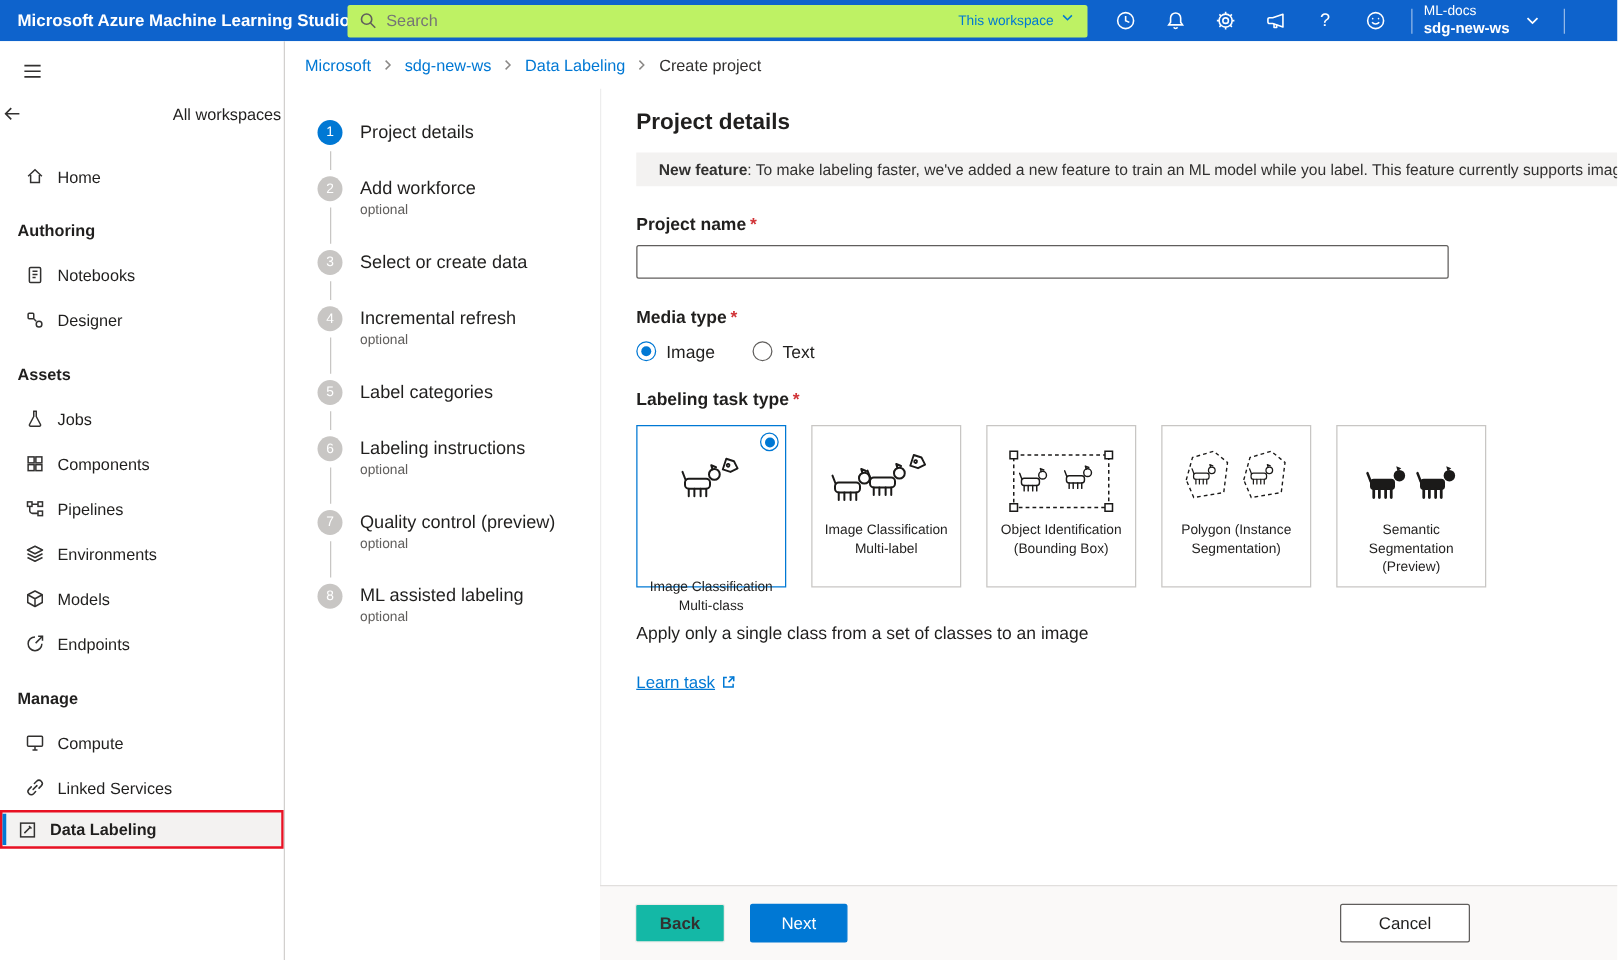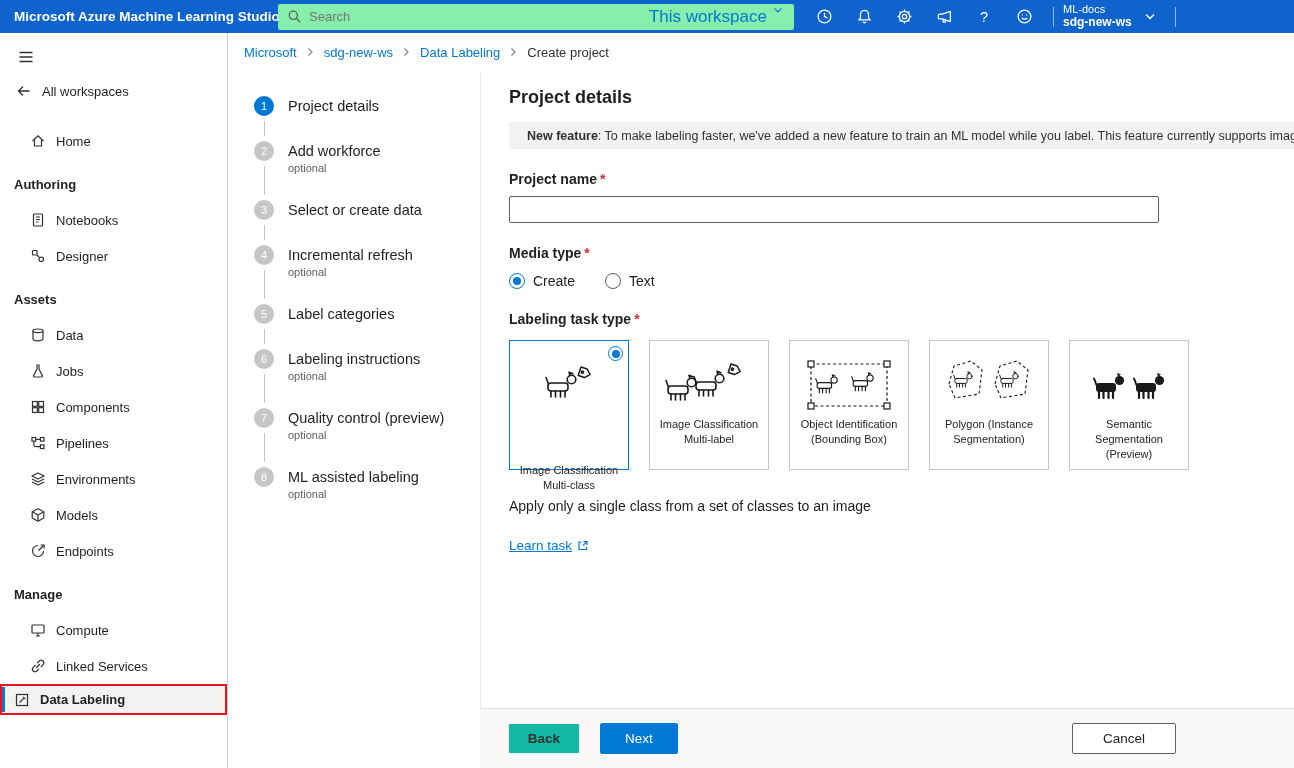--- a/index.html
+++ b/index.html
@@ -6,36 +6,36 @@
     --accent:#0078d4; --topbar:#0e63cc; --highlight-red:#e81123; --required-red:#d13438;
   }
   *{box-sizing:border-box; margin:0; padding:0;}
   html,body{width:1294px;height:768px;overflow:hidden;}
   body{font-family:"Liberation Sans","DejaVu Sans",sans-serif;color:#201f1e;background:#fff;position:relative;font-size:13px;}
   svg{display:block;}
 
   
   .topbar{position:absolute;top:0;left:0;right:0;height:33px;background:var(--topbar);display:flex;align-items:center;color:#fff;}
   .tb-title{width:278px;padding-left:14px;font-weight:700;font-size:13.5px;white-space:nowrap;}
-  .tb-search{width:516px;height:26px;background:#86efac;border-radius:2px;display:flex;align-items:center;padding:0 9px;gap:7px;}
+  .tb-search{width:592px;height:26px;background:#bef264;border-radius:2px;display:flex;align-items:center;padding:0 9px;gap:7px;}
   .tb-search input{border:0;outline:0;flex:1;font-size:13px;color:#323130;background:transparent;font-family:inherit;}
-  .tb-scope{display:flex;gap:6px;color:var(--accent);font-size:17px;cursor:pointer;white-space:nowrap;padding-right:2px;}
+  .tb-scope{display:flex;gap:6px;color:var(--accent);font-size:11px;cursor:pointer;white-space:nowrap;padding-right:2px;}
   .tb-icons{display:flex;margin-left:10px;}
   .tb-ibtn{width:40px;height:33px;display:flex;align-items:center;justify-content:center;background:transparent;border:0;color:#fff;cursor:pointer;}
   .help-glyph{font-size:14.5px;color:#fff;}
   .tb-sep{width:1px;height:20px;background:rgba(255,255,255,.55);margin:0 9px;flex:none;}
   .tb-ws{line-height:1.15;cursor:pointer;font-size:11px;white-space:nowrap;}
   .tb-ws .l2{font-weight:700;font-size:12px;}
   .tb-chev{margin:0 10px 0 12px;cursor:pointer;}
 
   
   .sidebar{position:absolute;top:33px;left:0;width:228px;bottom:0;background:#fff;border-right:1px solid #d2d0ce;overflow:hidden;}
   .burger{margin:12px 0 2px 14px;background:none;border:0;cursor:pointer;padding:4px;}
-  .side-back{display:flex;align-items:center;gap:10px;padding:12px 16px;font-size:13px;cursor:pointer;}
-  .side-item{display:flex;align-items:center;gap:10px;height:36px;padding:0 30px;font-size:13px;cursor:pointer;color:#201f1e;}
+  .side-back{display:flex;align-items:center;gap:10px;padding:12px 2px;font-size:13px;cursor:pointer;justify-content:space-between;}
+  .side-item{display:flex;align-items:center;gap:10px;height:36px;padding:0 20px;font-size:13px;cursor:pointer;color:#201f1e;}
   .side-item svg{flex:none;color:#323130;}
   .side-item.first{margin-top:12px;}
   .side-header{font-weight:700;font-size:13px;padding:18px 14px 10px;}
   .side-item.selected{position:relative;background:#f3f2f1;border:2px solid var(--highlight-red);height:31px;padding:0 12px;}
   .side-item.selected::before{content:'';position:absolute;left:0;top:1px;bottom:1px;width:3px;background:var(--accent);}
 
   
   .crumbs{position:absolute;left:228px;top:33px;right:0;height:38px;display:flex;align-items:center;gap:10px;padding-left:16px;background:#fff;font-size:13px;}
   .crumb-link{color:var(--accent);cursor:pointer;text-decoration:none;}
   .crumb-cur{color:#323130;}
@@ -200,27 +200,20 @@
     <svg width="16" height="16" viewBox="0 0 16 16" fill="none" stroke="#323130" stroke-width="1.2">
         <rect x="2.5" y="2.5" width="4.5" height="4.5" rx="0.8"></rect>
         <rect x="9" y="9" width="4.5" height="4.5" rx="2.2"></rect>
         <path d="M7 7 L9 9"></path>
       </svg>
     <span>Designer</span>
   </div>
 
   <div class="side-header">Assets</div>
   <div class="side-item">
-    <svg width="16" height="16" viewBox="0 0 16 16" fill="none" stroke="#323130" stroke-width="1.2">
-        <ellipse cx="8" cy="3.8" rx="5" ry="1.8"></ellipse>
-        <path d="M3 3.8 V12 a5 1.8 0 0 0 10 0 V3.8"></path>
-      </svg>
-    <span>Data</span>
-  </div>
-  <div class="side-item">
     <svg width="16" height="16" viewBox="0 0 16 16" fill="none" stroke="#323130" stroke-width="1.2" stroke-linejoin="round">
         <path d="M6.5 2 H9.5 M7 2 V6.2 L3.6 12.6 A1 1 0 0 0 4.5 14 H11.5 A1 1 0 0 0 12.4 12.6 L9 6.2 V2"></path>
       </svg>
     <span>Jobs</span>
   </div>
   <div class="side-item">
     <svg width="16" height="16" viewBox="0 0 16 16" fill="none" stroke="#323130" stroke-width="1.2">
         <rect x="2.5" y="2.5" width="4.8" height="4.8"></rect>
         <rect x="8.7" y="2.5" width="4.8" height="4.8"></rect>
         <rect x="2.5" y="8.7" width="4.8" height="4.8"></rect>
@@ -373,21 +366,21 @@
     <span><span class="b-bold">New feature</span><span>: To make labeling faster, we've added a new feature to train an ML model while you label. This feature currently supports image classification projects.</span></span>
   </div>
 
   <div class="f-label"><span>Project name</span><span class="req">*</span></div>
   <input class="pn-input" value="" style="">
 
   <div class="f-label"><span>Media type</span><span class="req">*</span></div>
   <div class="radios">
     <label class="radio-opt">
       <span class="radio sel"></span>
-      <span>Create</span>
+      <span>Image</span>
     </label>
     <label class="radio-opt">
       <span class="radio"></span>
       <span>Text</span>
     </label>
   </div>
 
   <div class="f-label"><span>Labeling task type</span><span class="req">*</span></div>
   <div class="cards">
 

